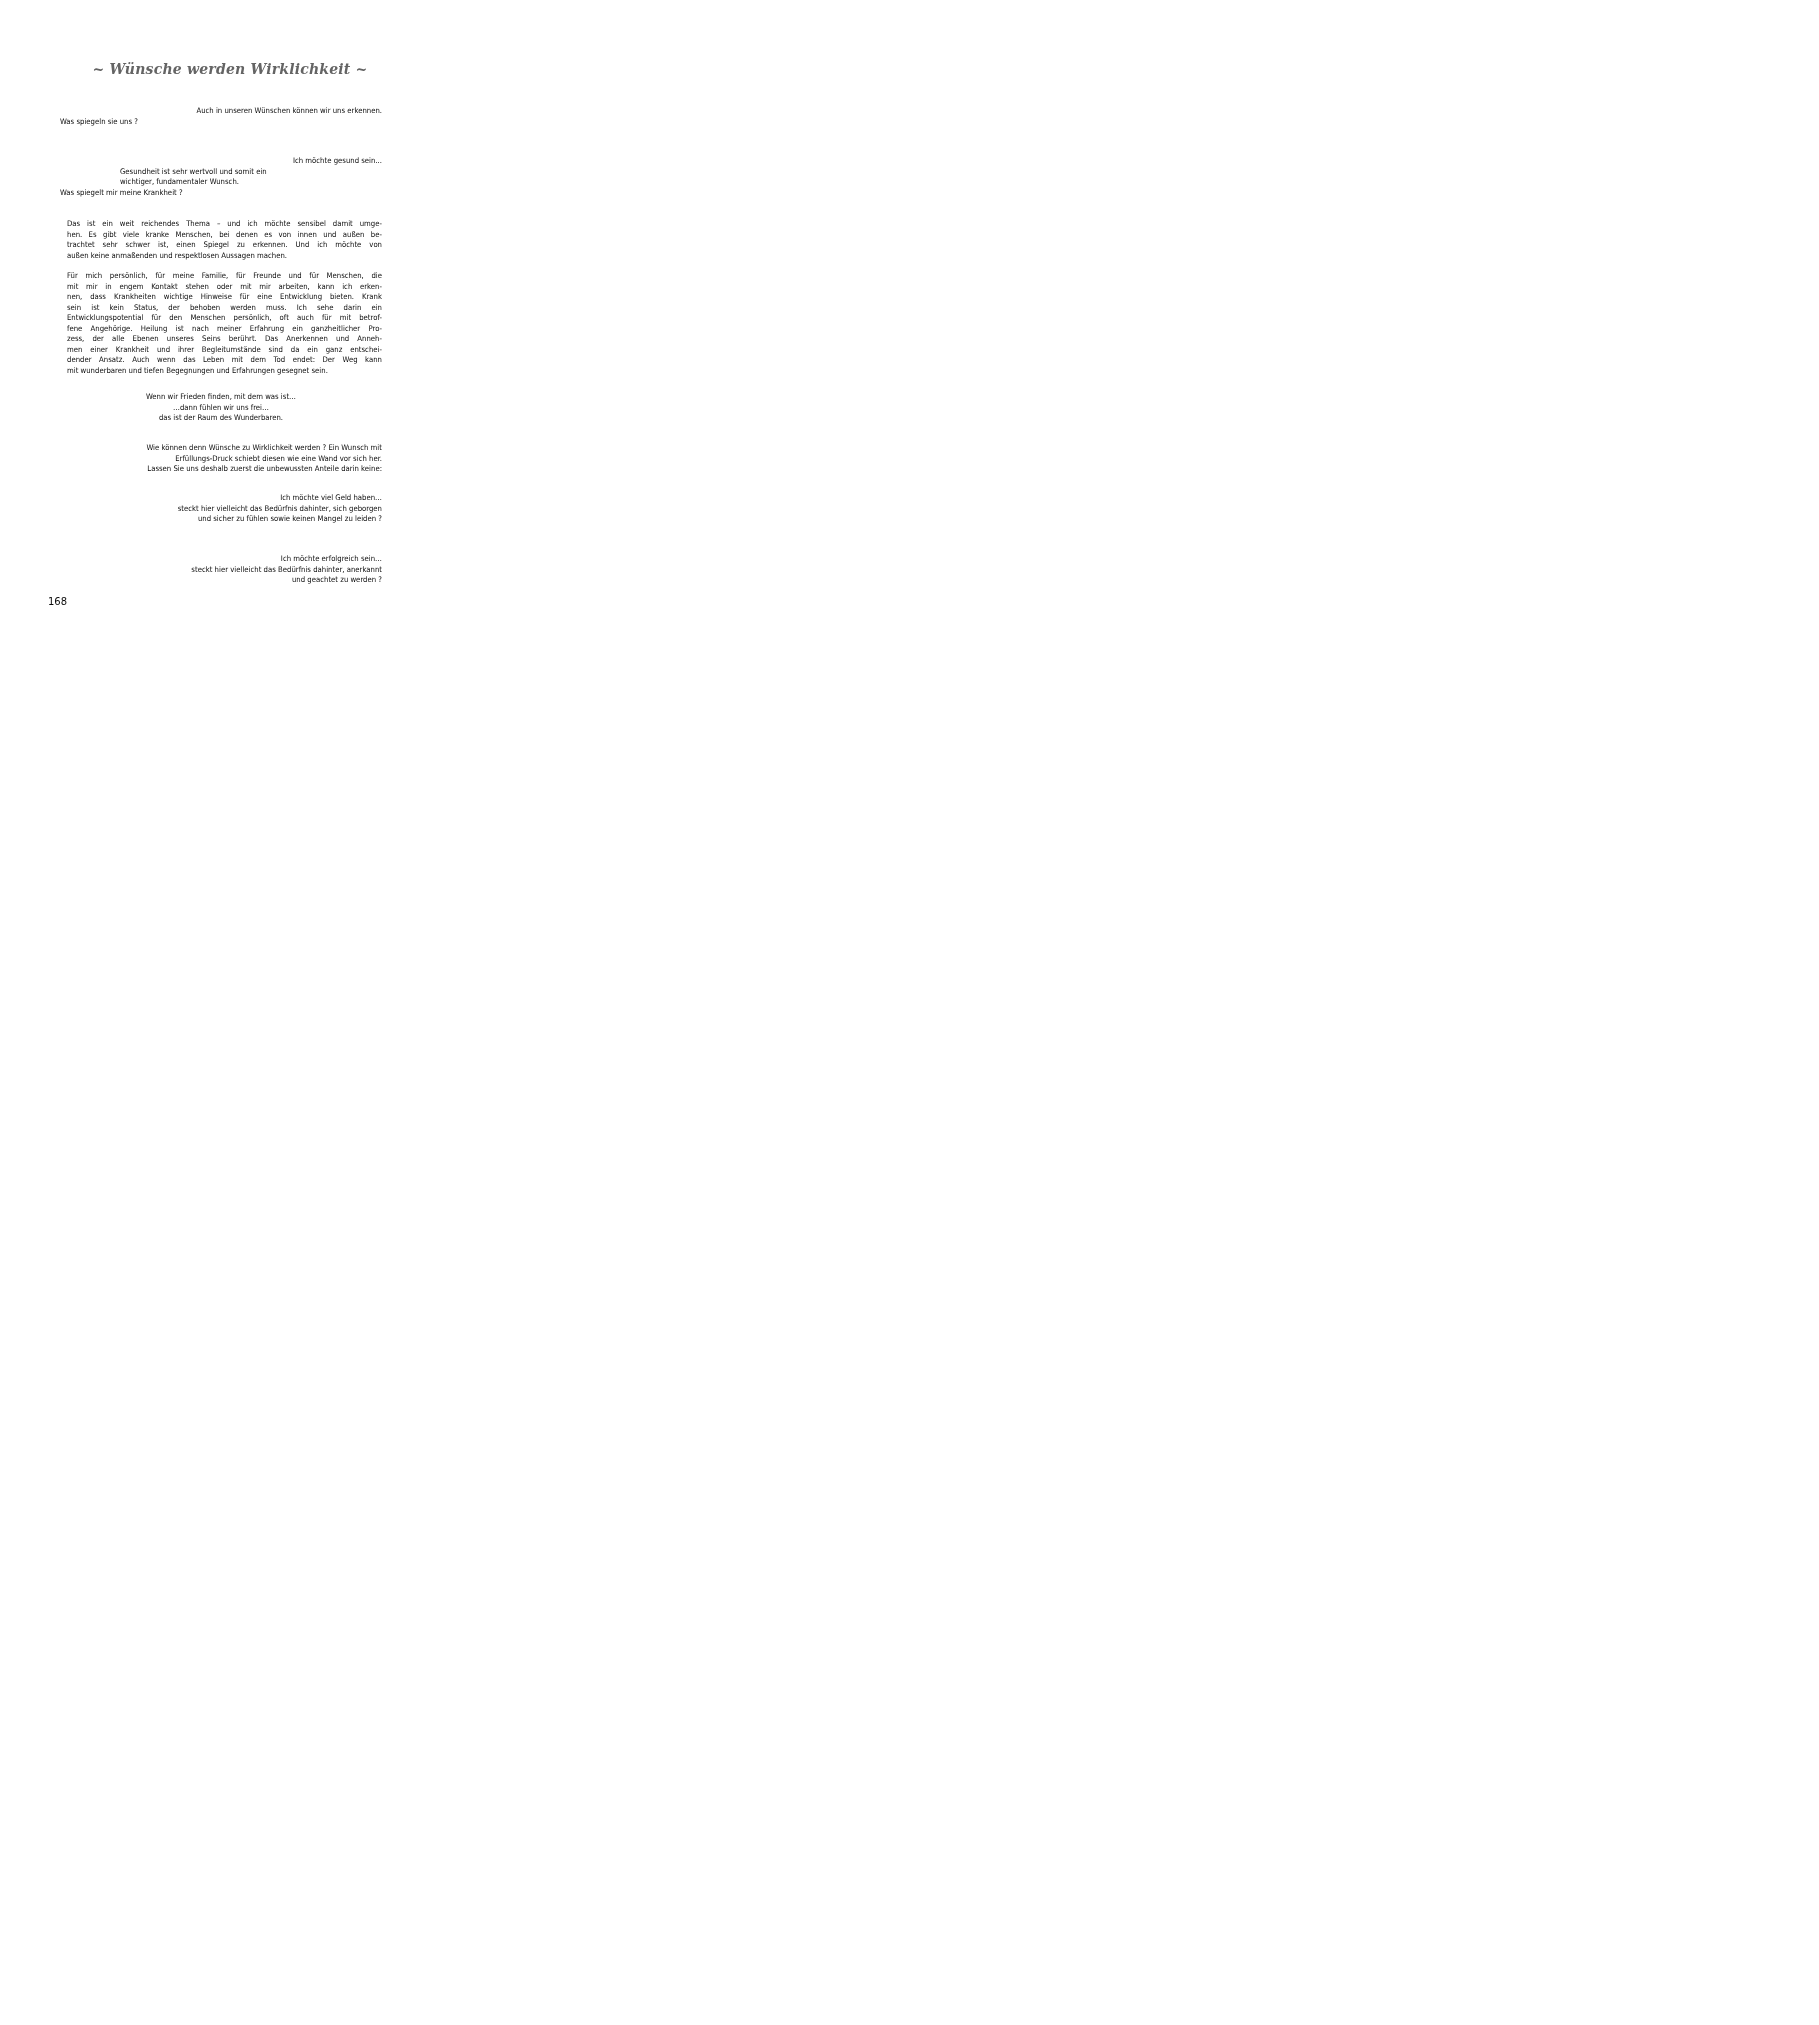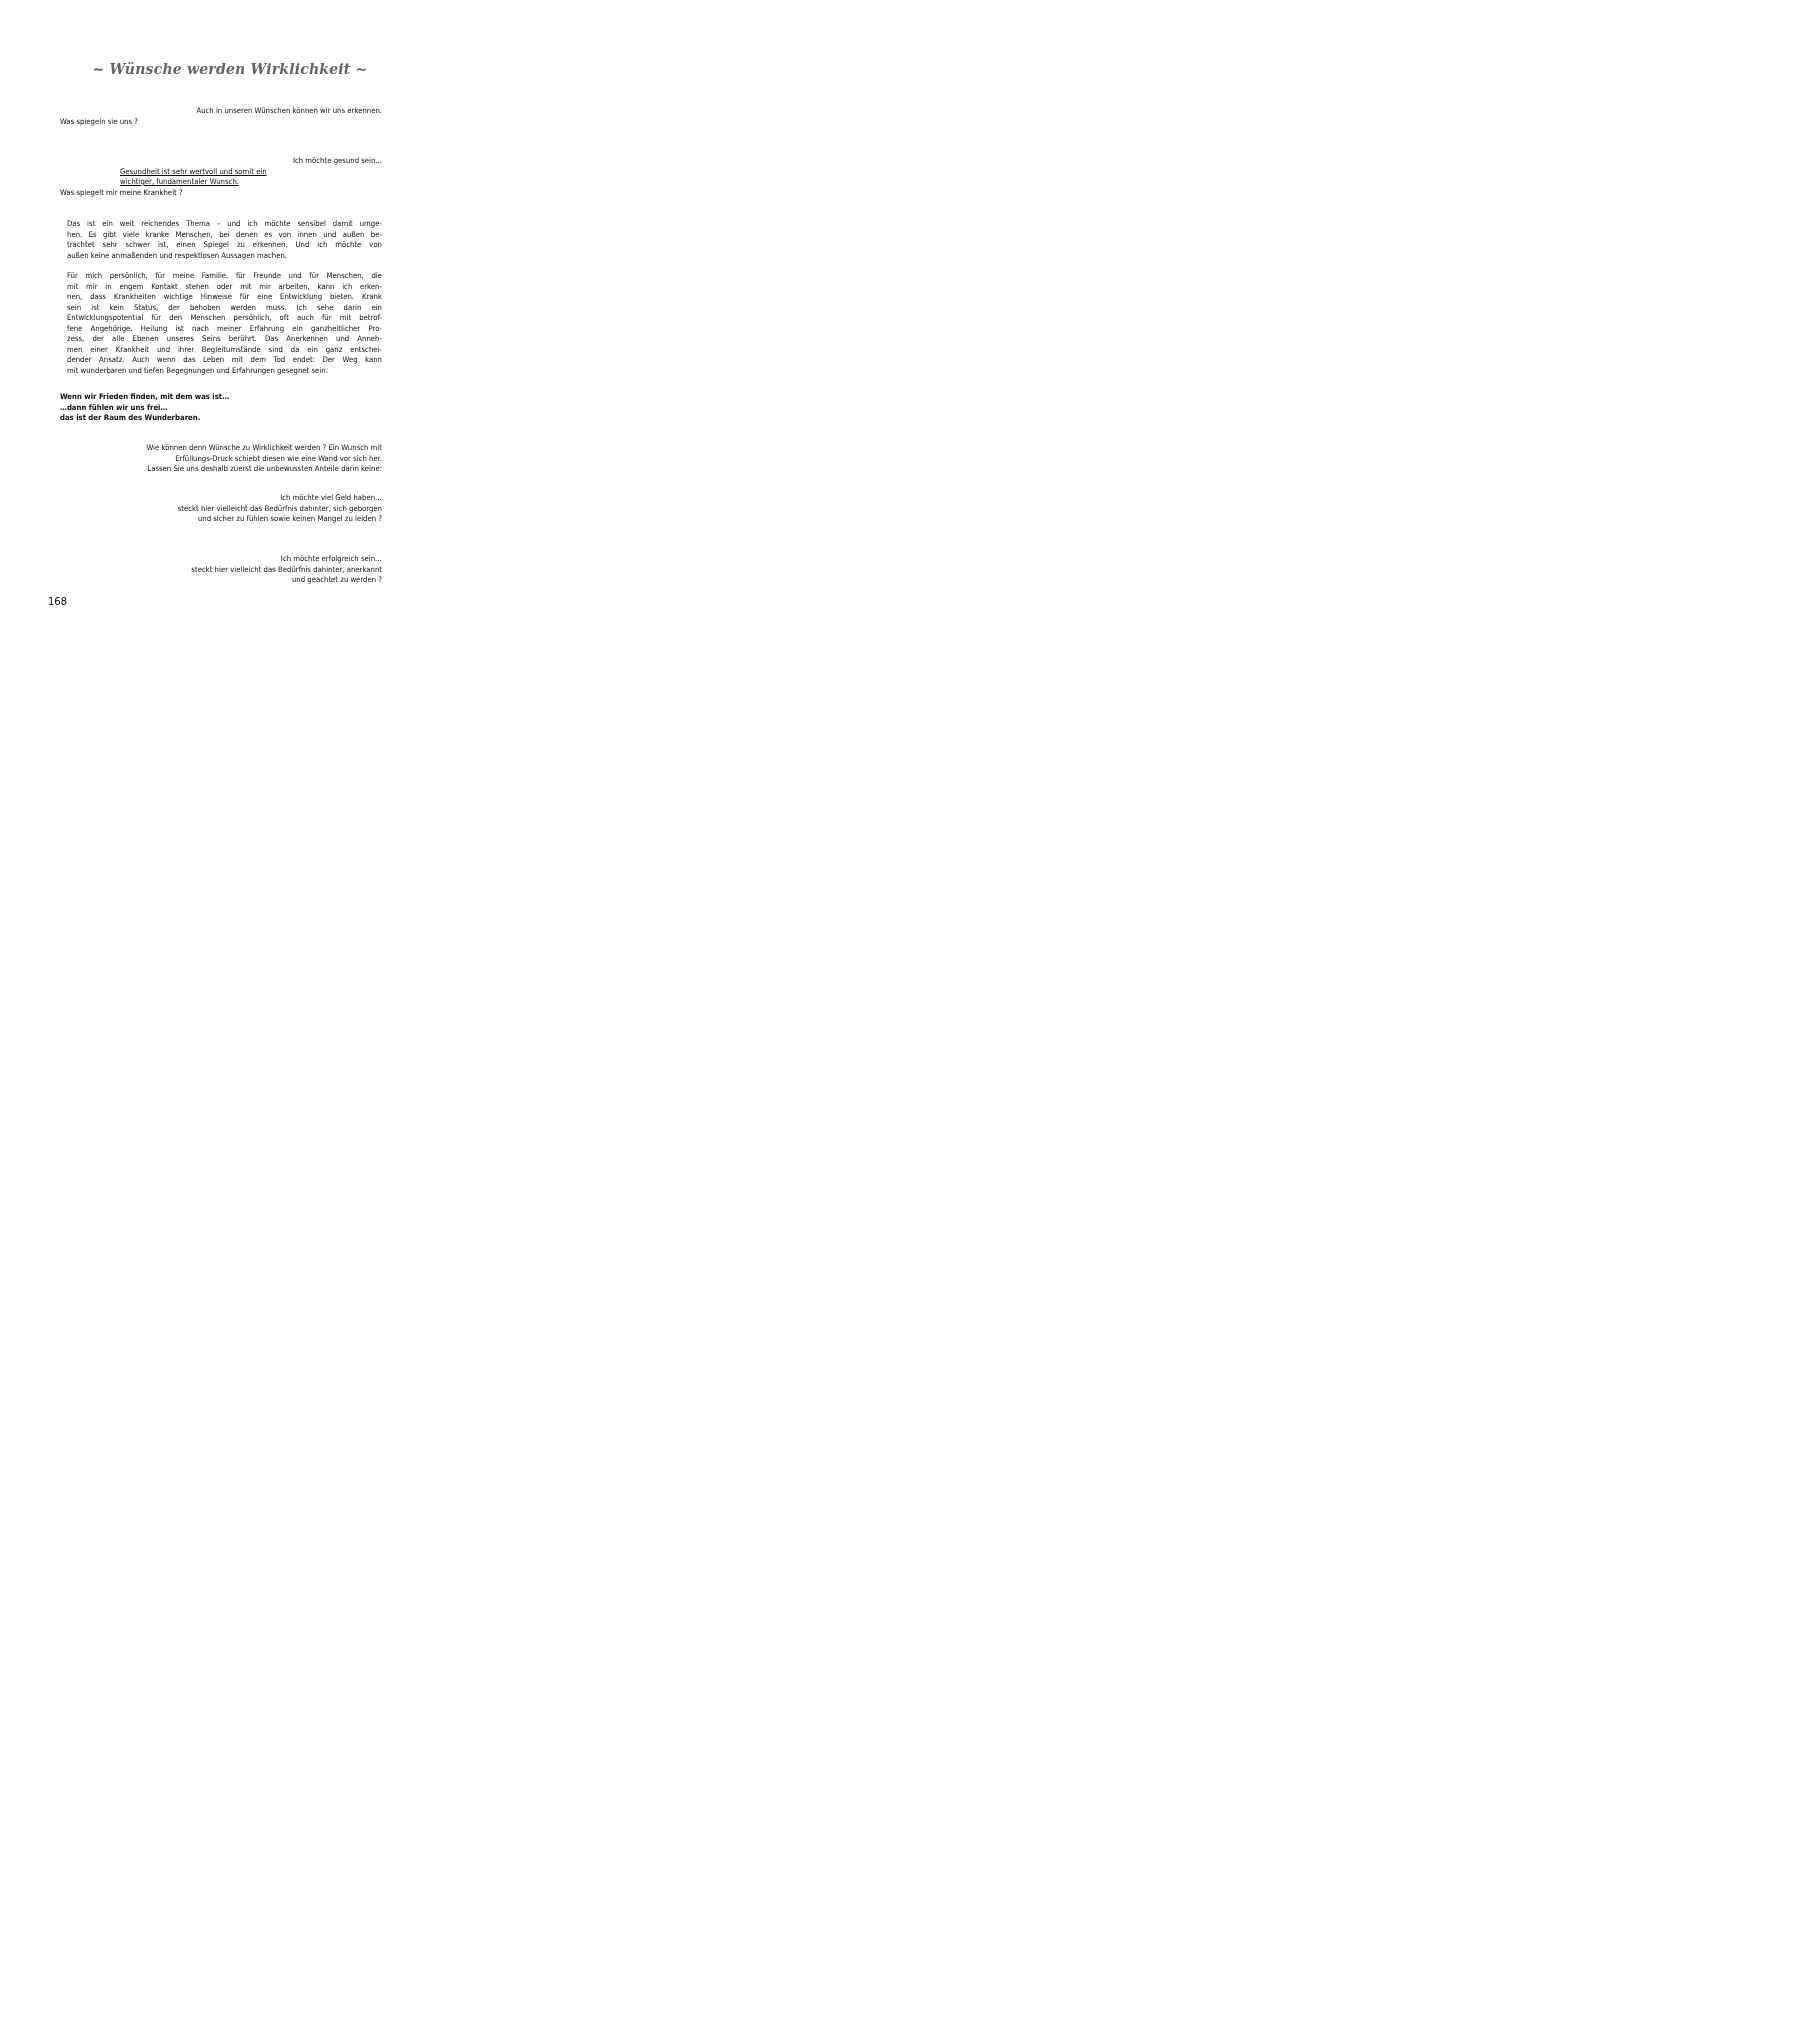--- a/index.html
+++ b/index.html
@@ -37,22 +37,22 @@
     width: 322px;
   }
   .line {
     font-size: 7.7px;
     line-height: 10.5px;
     font-stretch: semi-condensed;
     white-space: normal;
   }
   .line.left   { text-align: right; }
   .line.right  { text-align: left; }
-  .line.center { text-align: left; font-weight: bold; }
-  .line.indent { padding-left: 60px; text-decoration: underline; }
+  .line.center { text-align: center; }
+  .line.indent { padding-left: 60px; }
   .line.jline  { text-align: justify; text-align-last: justify; margin-left: 7px; }
   .line.jline.last { text-align-last: left; }
 
   #block-intro            { top: 106px; }
   #block-health           { top: 156px; }
   #block-para-sensibel    { top: 219px; }
   #block-para-entwicklung { top: 271px; }
   #block-quote-frieden    { top: 392px; }
   #block-para-wie         { top: 443px; }
   #block-wunsch-geld      { top: 493px; }

